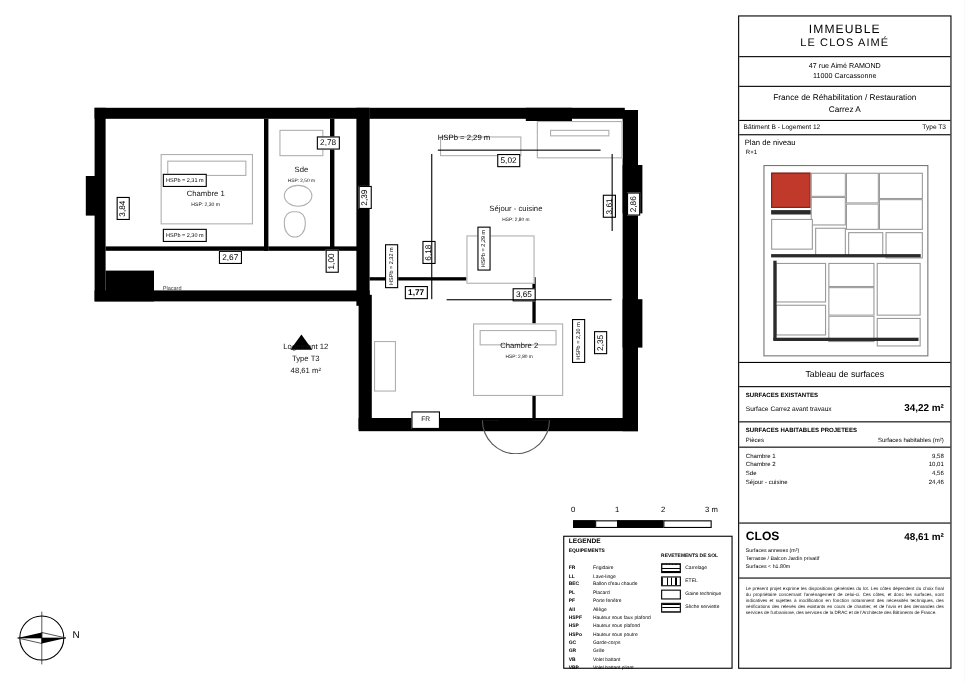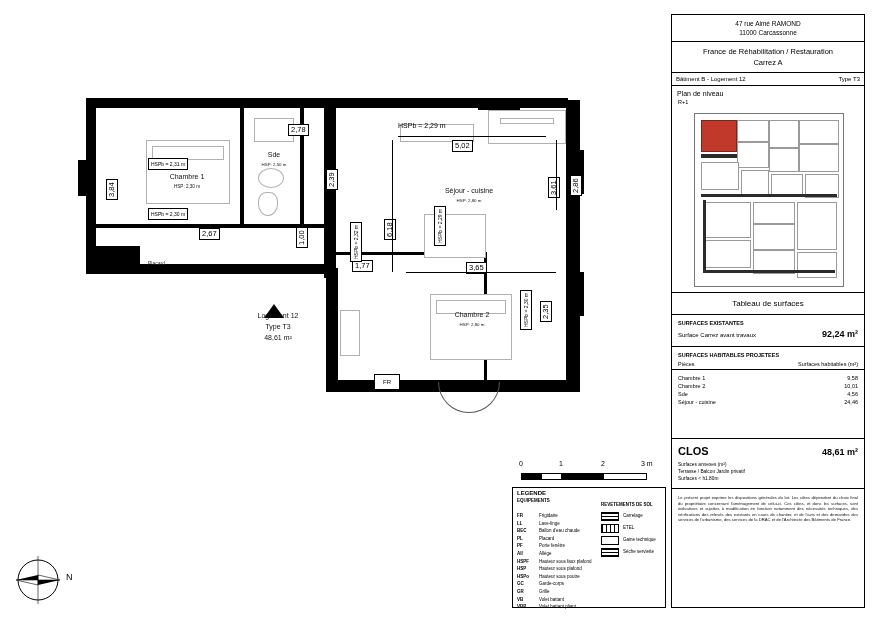--- a/index.html
+++ b/index.html
@@ -147,21 +147,21 @@
 
     <div class="dimbox" style="left:288px;top:124px;"><span>2,78</span></div>
     <div class="dim" style="left:398px;top:122px;"><span>HSPb = 2,29 m</span></div>
     <div class="dimbox" style="left:452px;top:140px;"><span>5,02</span></div>
     <div class="dimbox" style="left:148px;top:158px;font-size:5px;"><span>HSPb = 2,31 m</span></div>
     <div class="dimbox" style="left:148px;top:208px;font-size:5px;"><span>HSPb = 2,30 m</span></div>
     <div class="dimbox" style="left:155px;top:228px;margin-left:44px;"><span>2,67</span></div>
     <div class="dimboxv" style="left:326px;top:190px;"><span>2,39</span></div>
     <div class="dimboxv" style="left:296px;top:248px;"><span>1,00</span></div>
     <div class="dimboxv" style="left:384px;top:240px;"><span>6,18</span></div>
-    <div class="dimbox" style="left:352px;top:260px;"><span>1,77</span></div>
+    <div class="dimbox" style="left:368px;top:260px;font-weight:bold;"><span>1,77</span></div>
     <div class="dimbox" style="left:466px;top:262px;"><span>3,65</span></div>
     <div class="dimboxv" style="left:106px;top:200px;"><span>3,84</span></div>
     <div class="dimboxv" style="left:548px;top:198px;"><span>3,61</span></div>
     <div class="dimboxv" style="left:570px;top:196px;"><span>2,86</span></div>
     <div class="dimboxv" style="left:434px;top:246px;font-size:5px;"><span>HSPb = 2,29 m</span></div>
     <div class="dimboxv" style="left:350px;top:262px;font-size:5px;"><span>HSPb = 2,32 m</span></div>
     <div class="dimboxv" style="left:520px;top:330px;font-size:5px;"><span>HSPb = 2,30 m</span></div>
     <div class="dimboxv" style="left:540px;top:322px;"><span>2,35</span></div>
     <div class="tinytag" style="left:148px;top:260px;"><span>Placard</span></div>
 
@@ -267,20 +267,24 @@
       <polygon points="8,32 30,37 30,32" fill="#fff" stroke="#000" stroke-width="0.6"></polygon>
       <polygon points="52,32 30,27 30,32" fill="#fff" stroke="#000" stroke-width="0.6"></polygon>
       <polygon points="52,32 30,37 30,32" fill="#000"></polygon>
       <line x1="30" y1="8" x2="30" y2="56" stroke="#000" stroke-width="0.6"></line>
     </svg>
     <div style="position:absolute;left:58px;top:24px;font-size:9px;">N</div>
   </div>
 
   <div id="panel" class="abs bd">
 
+    <div class="pnl-sec">
+      <div class="pnl-title">IMMEUBLE</div>
+      <div class="pnl-sub">LE CLOS AIMÉ</div>
+    </div>
 
     <div class="pnl-sec">
       <div class="pnl-addr">
         <div>47 rue Aimé RAMOND</div>
         <div>11000 Carcassonne</div>
       </div>
     </div>
 
     <div class="pnl-sec">
       <div class="pnl-proj">
@@ -328,21 +332,21 @@
     </div>
 
     <div class="pnl-sec">
       <div class="tbl-title">Tableau de surfaces</div>
     </div>
 
     <div class="pnl-sec" style="padding-bottom:6px;">
       <div class="sec-h">SURFACES EXISTANTES</div>
       <div class="line big" style="align-items:baseline;">
         <span>Surface Carrez avant travaux</span>
-        <span class="surf-big">92,24 m²</span>
+        <span class="surf-big">34,22 m²</span>
       </div>
     </div>
 
     <div class="pnl-sec" style="padding-bottom:6px;">
       <div class="sec-h">SURFACES HABITABLES PROJETEES</div>
       <div class="line" style="border-bottom:1px solid #000;padding-bottom:2px;">
         <span>Pièces</span>
         <span>Surfaces habitables (m²)</span>
       </div>
       <div class="line" style="margin-top:4px;">

